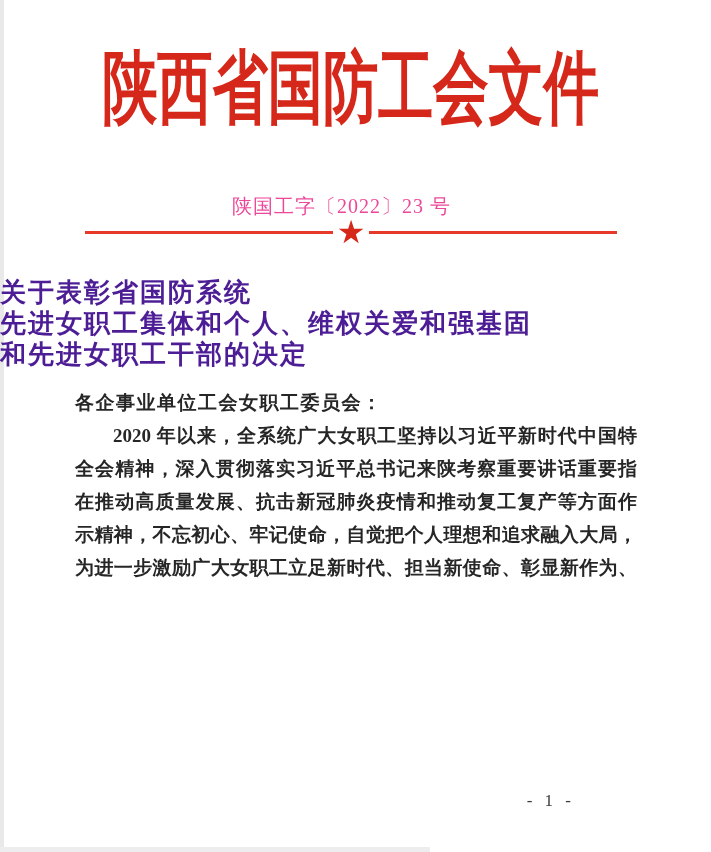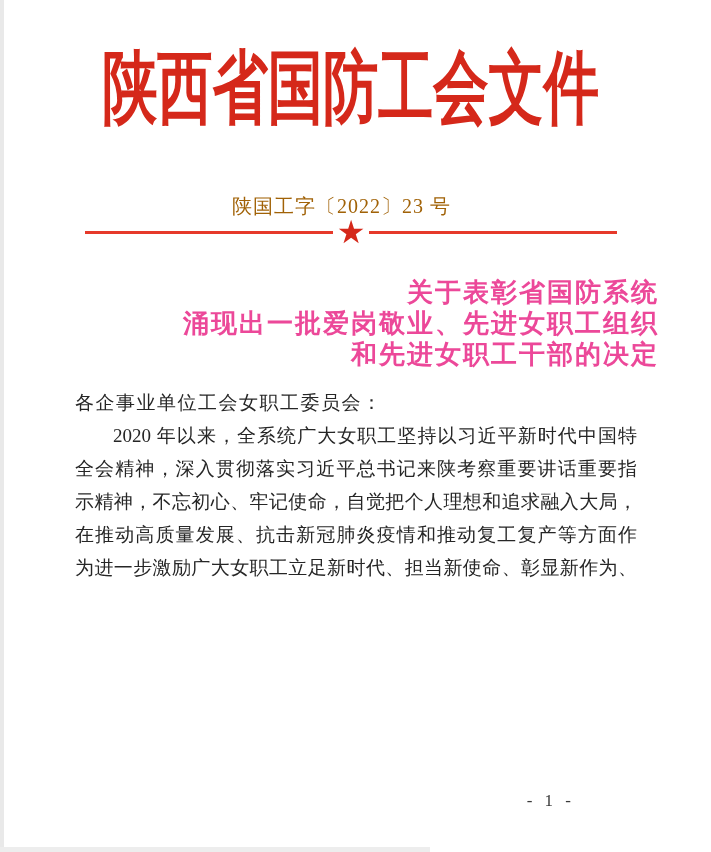--- a/index.html
+++ b/index.html
@@ -45,21 +45,21 @@
     white-space: nowrap;
   }
 
   .doc-number {
     position: absolute;
     top: 193px; left: 0; width: 100%;
     text-align: center;
     font-size: 20px;
     line-height: 26px;
     letter-spacing: 1px;
-    color: #a16207;
+    color: #ec4899;
     padding-left: 24px;
   }
 
   .red-rule {
     position: absolute;
     top: 231px; left: 85px; width: 532px; height: 3px;
     background: var(--rule-red, #e6392a);
   }
   .star-wrap {
     position: absolute;
@@ -73,34 +73,35 @@
     background: #ffffff;
     padding: 0 4px;
     color: var(--header-red, #d5281a);
     font-size: 32px;
     line-height: 36px;
   }
 
   .doc-title {
     position: absolute;
     top: 277px; left: 0; width: 100%;
-    text-align: right;
+    text-align: left;
     font-weight: bold;
     font-size: 26px;
     line-height: 31px;
     letter-spacing: 2px;
-    color: #ec4899;
+    color: #4c1d95;
   }
 
   .body-block {
     position: absolute;
     top: 386px; left: 75px; width: 562px;
     font-size: 19px;
     line-height: 33px;
     color: #262626;
+    font-weight: bold;
   }
   .salutation {
     text-align: left;
     letter-spacing: 1.5px;
   }
   .textline {
     text-align: justify;
     text-align-last: justify;
   }
   .textline.indent { text-indent: 2em; }
@@ -128,32 +129,32 @@
 
   <div class="doc-number">陕国工字〔2022〕23 号</div>
 
   <div class="red-rule"></div>
   <div class="star-wrap">
     <span class="star">★</span>
   </div>
 
   <div class="doc-title">
     <div>关于表彰省国防系统</div>
-    <div>涌现出一批爱岗敬业、先进女职工组织</div>
+    <div>先进女职工集体和个人、维权关爱和强基固</div>
     <div>和先进女职工干部的决定</div>
   </div>
 
   <div class="body-block">
     <div class="salutation">各企事业单位工会女职工委员会：</div>
     <div>
         <div>
           <div class="textline indent">2020 年以来，全系统广大女职工坚持以习近平新时代中国特</div>
           <div class="textline">全会精神，深入贯彻落实习近平总书记来陕考察重要讲话重要指</div>
+          <div class="textline">在推动高质量发展、抗击新冠肺炎疫情和推动复工复产等方面作</div>
           <div class="textline">示精神，不忘初心、牢记使命，自觉把个人理想和追求融入大局，</div>
-          <div class="textline">在推动高质量发展、抗击新冠肺炎疫情和推动复工复产等方面作</div>
         </div>
         <div>
           <div class="textline">为进一步激励广大女职工立足新时代、担当新使命、彰显新作为、</div>
         </div>
       </div>
   </div>
 
   <div class="page-number">- 1 -</div>
 
 </div>

